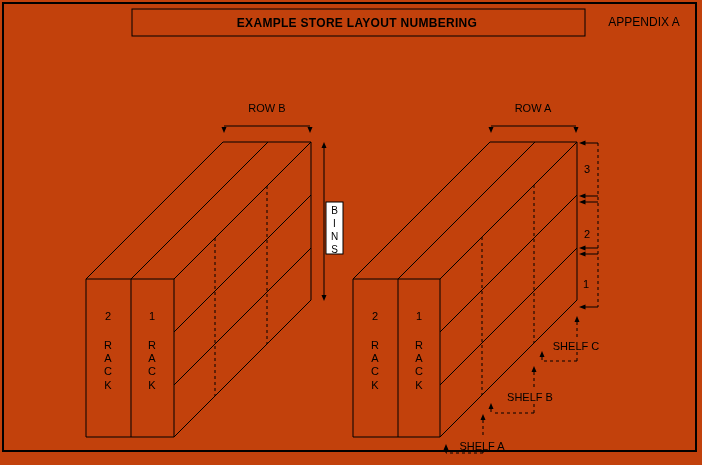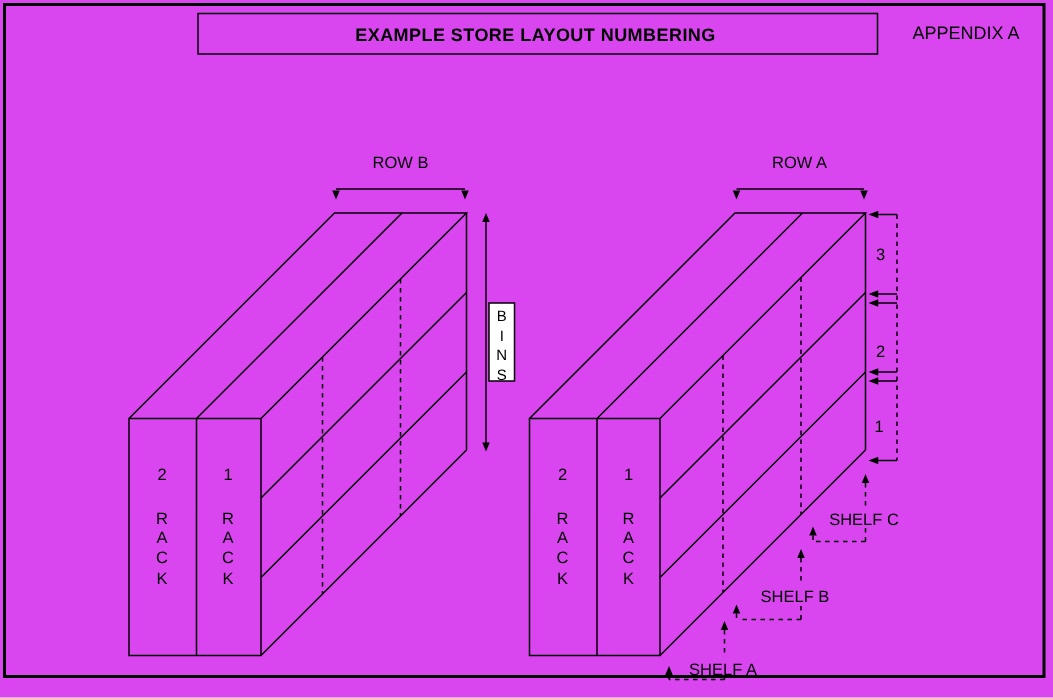--- a/index.html
+++ b/index.html
@@ -1,16 +1,16 @@
 <!DOCTYPE html>
 <html><head>
 <meta charset="utf-8">
 <style>
   html,body{margin:0;padding:0;background:#ffffff;}
-  .page{position:relative;width:702px;height:465px;background:#d946ef;overflow:hidden;}
+  .page{position:relative;width:702px;height:465px;background:#c2410c;overflow:hidden;}
   svg{display:block;}
   .ln{stroke:#000;stroke-width:1;fill:none;}
   .ln2{stroke:#000;stroke-width:2;fill:none;}
   .dash{stroke:#000;stroke-width:1;fill:none;stroke-dasharray:3,3;}
   .ah{fill:#000;stroke:none;}
   text{font-family:"Liberation Sans","DejaVu Sans",sans-serif;fill:#000;}
   .t11{font-size:11px;}
   .t10{font-size:10px;}
   .t12{font-size:12px;}
   .t12b{font-size:12px;font-weight:bold;letter-spacing:0.3px;}

